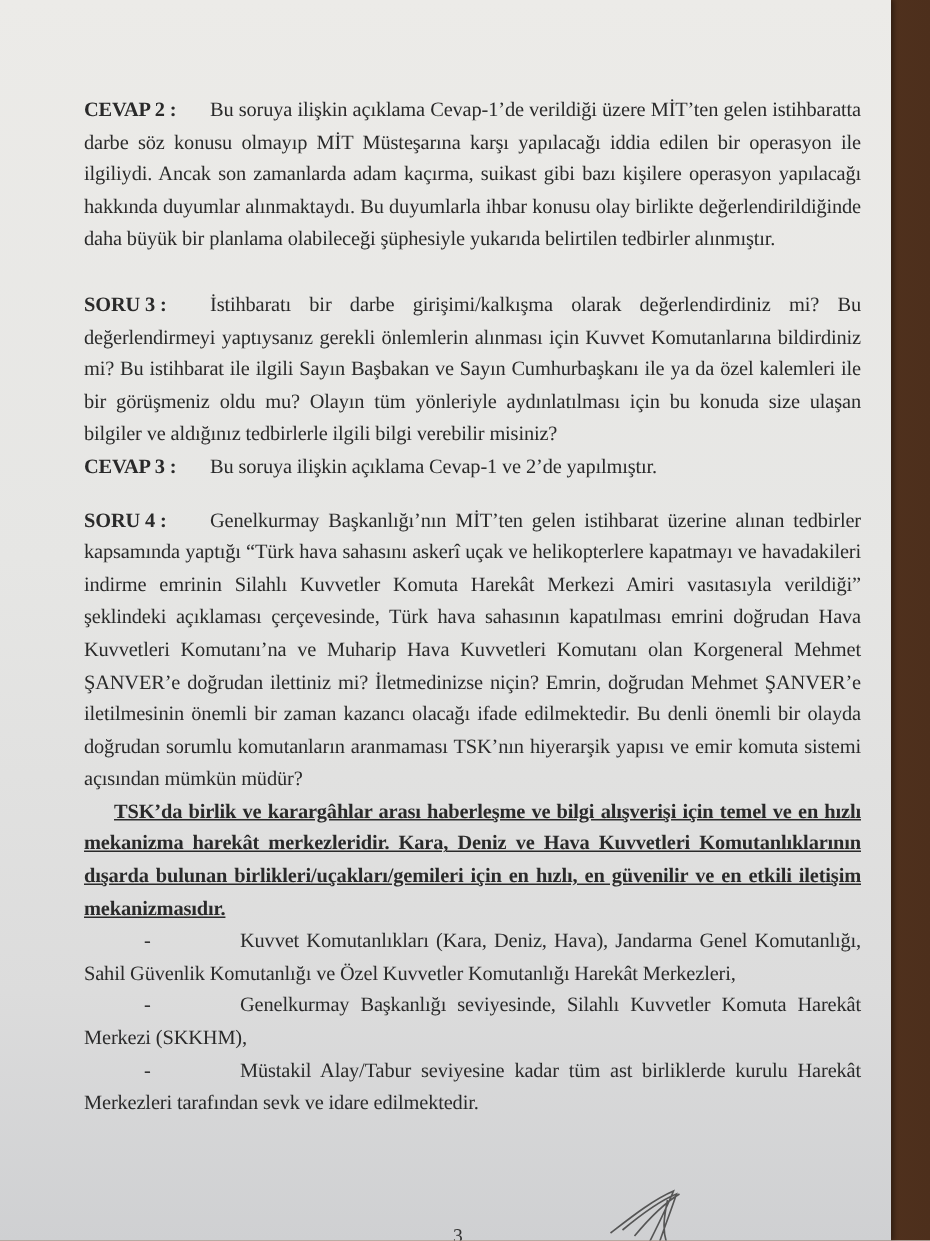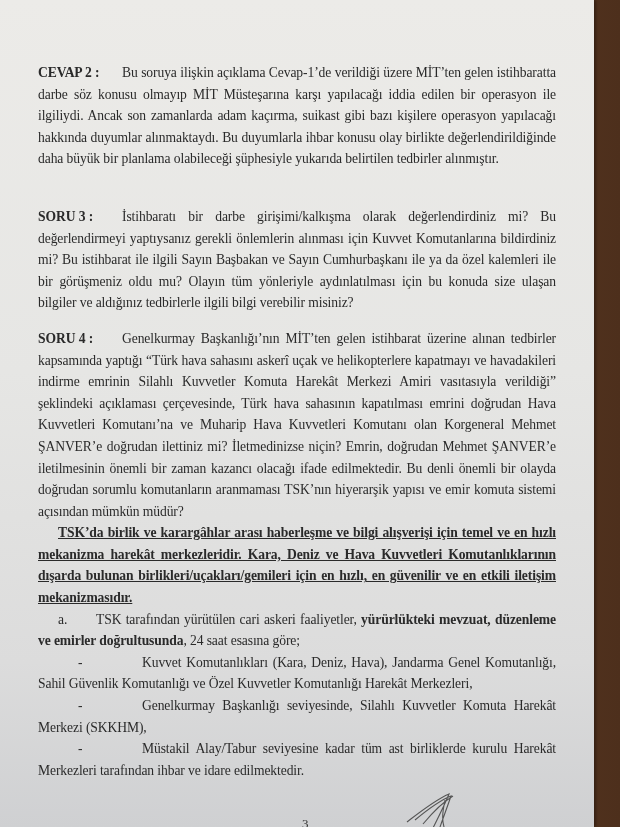--- a/index.html
+++ b/index.html
@@ -7,21 +7,21 @@
       width:620px; height:827px; overflow:hidden; position:relative;
       background: linear-gradient(90deg, #5a3a24 0%, #6b4429 40%, #4d2f1c 100%);
       font-family: "Liberation Serif", "DejaVu Serif", serif;
     }
     .page {
       position:absolute; left:0; top:0; width:594px; height:827px;
       background: linear-gradient(180deg, #ecebe8 0%, #e6e6e4 45%, #dcdcdc 80%, #cfd0d2 100%);
       box-shadow: 2px 0 3px rgba(0,0,0,0.35);
     }
     .content {
-      position:absolute; left:38px; top:62px; width:518px;
+      position:absolute; left:56px; top:62px; width:518px;
       color:#2a2a2a; font-size:13.6px; line-height:21.6px; letter-spacing:-0.1px;
     }
     p { margin:0; text-align:justify; }
     .sect { margin-top:14px; }
     .lbl { font-weight:bold; display:inline-block; width:84px; }
     .b { font-weight:bold; }
     .indent { text-indent:20px;text-decoration:underline; }
     .aline { text-indent:20px; }
     .dash { text-indent:40px; }
     .dash .d { display:inline-block; width:64px; text-indent:0; }
@@ -34,42 +34,42 @@
 </head>
 <body>
 
 <div class="page">
   <div class="content">
 
     <p>
       <span class="lbl">CEVAP 2 :</span><span>Bu soruya ilişkin açıklama Cevap-1’de verildiği üzere MİT’ten gelen istihbaratta darbe söz konusu olmayıp MİT Müsteşarına karşı yapılacağı iddia edilen bir operasyon ile ilgiliydi. Ancak son zamanlarda adam kaçırma, suikast gibi bazı kişilere operasyon yapılacağı hakkında duyumlar alınmaktaydı. Bu duyumlarla ihbar konusu olay birlikte değerlendirildiğinde daha büyük bir planlama olabileceği şüphesiyle yukarıda belirtilen tedbirler alınmıştır.</span>
     </p>
 
-    <p class="sect" style="margin-top:36px">
+    <p class="sect" style="margin-top:22px">
       <span class="lbl">SORU 3  :</span><span>İstihbaratı bir darbe girişimi/kalkışma olarak değerlendirdiniz mi? Bu değerlendirmeyi yaptıysanız gerekli önlemlerin alınması için Kuvvet Komutanlarına bildirdiniz mi? Bu istihbarat ile ilgili Sayın Başbakan ve Sayın Cumhurbaşkanı ile ya da özel kalemleri ile bir görüşmeniz oldu mu? Olayın tüm yönleriyle aydınlatılması için bu konuda size ulaşan bilgiler ve aldığınız tedbirlerle ilgili bilgi verebilir misiniz?</span>
+    </p>
+    <p>
+      <span class="lbl">CEVAP 3 :</span><span>Bu soruya ilişkin açıklama Cevap-1 ve 2’de yapılmıştır.</span>
     </p>
 
     <p class="sect" style="">
       <span class="lbl">SORU 4  :</span><span>Genelkurmay Başkanlığı’nın MİT’ten gelen istihbarat üzerine alınan tedbirler kapsamında yaptığı “Türk hava sahasını askerî uçak ve helikopterlere kapatmayı ve havadakileri indirme emrinin Silahlı Kuvvetler Komuta Harekât Merkezi Amiri vasıtasıyla verildiği” şeklindeki açıklaması çerçevesinde, Türk hava sahasının kapatılması emrini doğrudan Hava Kuvvetleri Komutanı’na ve Muharip Hava Kuvvetleri Komutanı olan Korgeneral Mehmet ŞANVER’e doğrudan ilettiniz mi? İletmedinizse niçin? Emrin, doğrudan Mehmet ŞANVER’e iletilmesinin önemli bir zaman kazancı olacağı ifade edilmektedir. Bu denli önemli bir olayda doğrudan sorumlu komutanların aranmaması TSK’nın hiyerarşik yapısı ve emir komuta sistemi açısından mümkün müdür?</span>
     </p>
 
     <p class="indent b">TSK’da birlik ve karargâhlar arası haberleşme ve bilgi alışverişi için temel ve en hızlı mekanizma harekât merkezleridir. Kara, Deniz ve Hava Kuvvetleri Komutanlıklarının dışarda bulunan birlikleri/uçakları/gemileri için en hızlı, en güvenilir ve en etkili iletişim mekanizmasıdır.</p>
 
-    <p class="aline">
-      <span style="display:inline-block;width:38px;text-indent:0">a.</span><span>TSK tarafından yürütülen cari askeri faaliyetler, </span><span class="b">yürürlükteki mevzuat, düzenleme ve emirler doğrultusunda</span><span>, 24 saat esasına göre;</span>
-    </p>
 
     <p class="dash">
       <span class="d">-</span><span>Kuvvet Komutanlıkları (Kara, Deniz, Hava), Jandarma Genel Komutanlığı, Sahil Güvenlik Komutanlığı ve Özel Kuvvetler Komutanlığı Harekât Merkezleri,</span>
     </p>
     <p class="dash">
       <span class="d">-</span><span>Genelkurmay Başkanlığı seviyesinde, Silahlı Kuvvetler Komuta Harekât Merkezi (SKKHM),</span>
     </p>
     <p class="dash">
-      <span class="d">-</span><span>Müstakil Alay/Tabur seviyesine kadar tüm ast birliklerde kurulu Harekât Merkezleri tarafından ihbar ve idare edilmektedir.</span>
+      <span class="d">-</span><span>Müstakil Alay/Tabur seviyesine kadar tüm ast birliklerde kurulu Harekât Merkezleri tarafından sevk ve idare edilmektedir.</span>
     </p>
   </div>
 
   <div class="footer">
     <svg class="sig" width="60" height="40" viewBox="0 0 60 40">
       <path d="M2 32 C15 22, 30 10, 44 4 C40 14, 34 26, 28 38 M10 30 C22 20, 36 10, 46 6 C42 18, 38 28, 34 40 M18 34 C28 22, 38 12, 48 6 M40 10 C38 20, 36 30, 40 40" fill="none" stroke="#555" stroke-width="1.1"></path>
     </svg>
     <span class="pageno">3</span>
   </div>
 </div>

